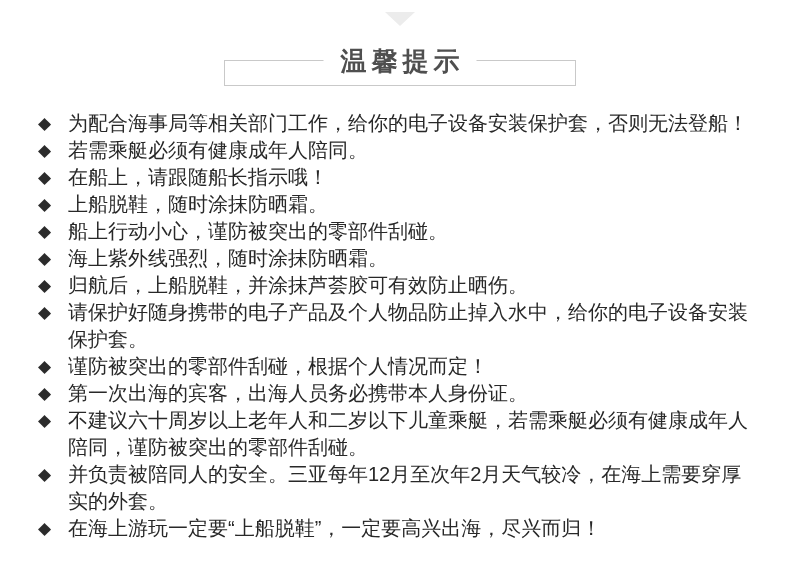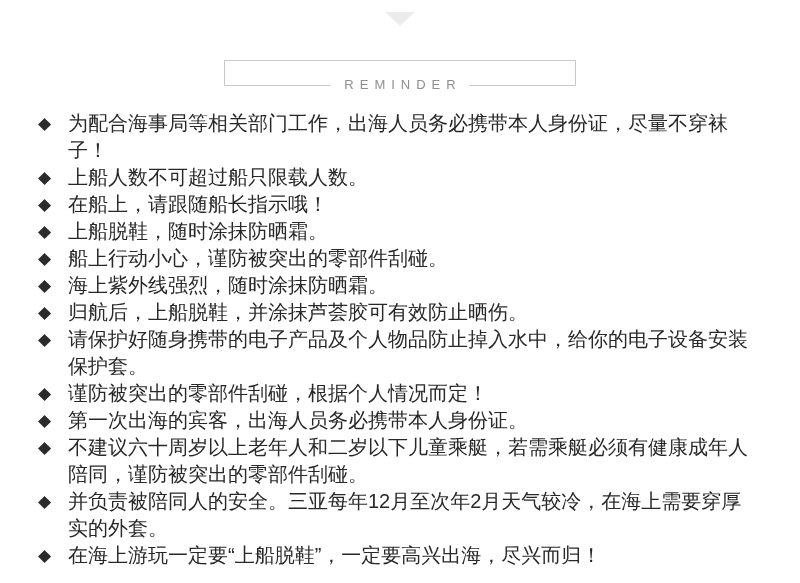--- a/index.html
+++ b/index.html
@@ -86,31 +86,31 @@
   }
 </style>
 </head>
 <body>
 
 <div class="page">
 
   <div class="triangle-down"></div>
 
   <div class="header-frame">
-    <div class="page-subtitle">REMINDER</div>
+    <h1 class="page-title">温馨提示</h1>
   </div>
 
   <ul class="reminder-list">
       <li class="list-item">
         <span class="bullet">◆</span>
-        <span class="item-text">为配合海事局等相关部门工作，出海人员务必携带本人身份证，尽量不穿袜子！</span>
+        <span class="item-text">为配合海事局等相关部门工作，给你的电子设备安装保护套，否则无法登船！</span>
       </li>
       <li class="list-item">
         <span class="bullet">◆</span>
-        <span class="item-text">上船人数不可超过船只限载人数。</span>
+        <span class="item-text">若需乘艇必须有健康成年人陪同。</span>
       </li>
       <li class="list-item">
         <span class="bullet">◆</span>
         <span class="item-text">在船上，请跟随船长指示哦！</span>
       </li>
       <li class="list-item">
         <span class="bullet">◆</span>
         <span class="item-text">上船脱鞋，随时涂抹防晒霜。</span>
       </li>
       <li class="list-item">

